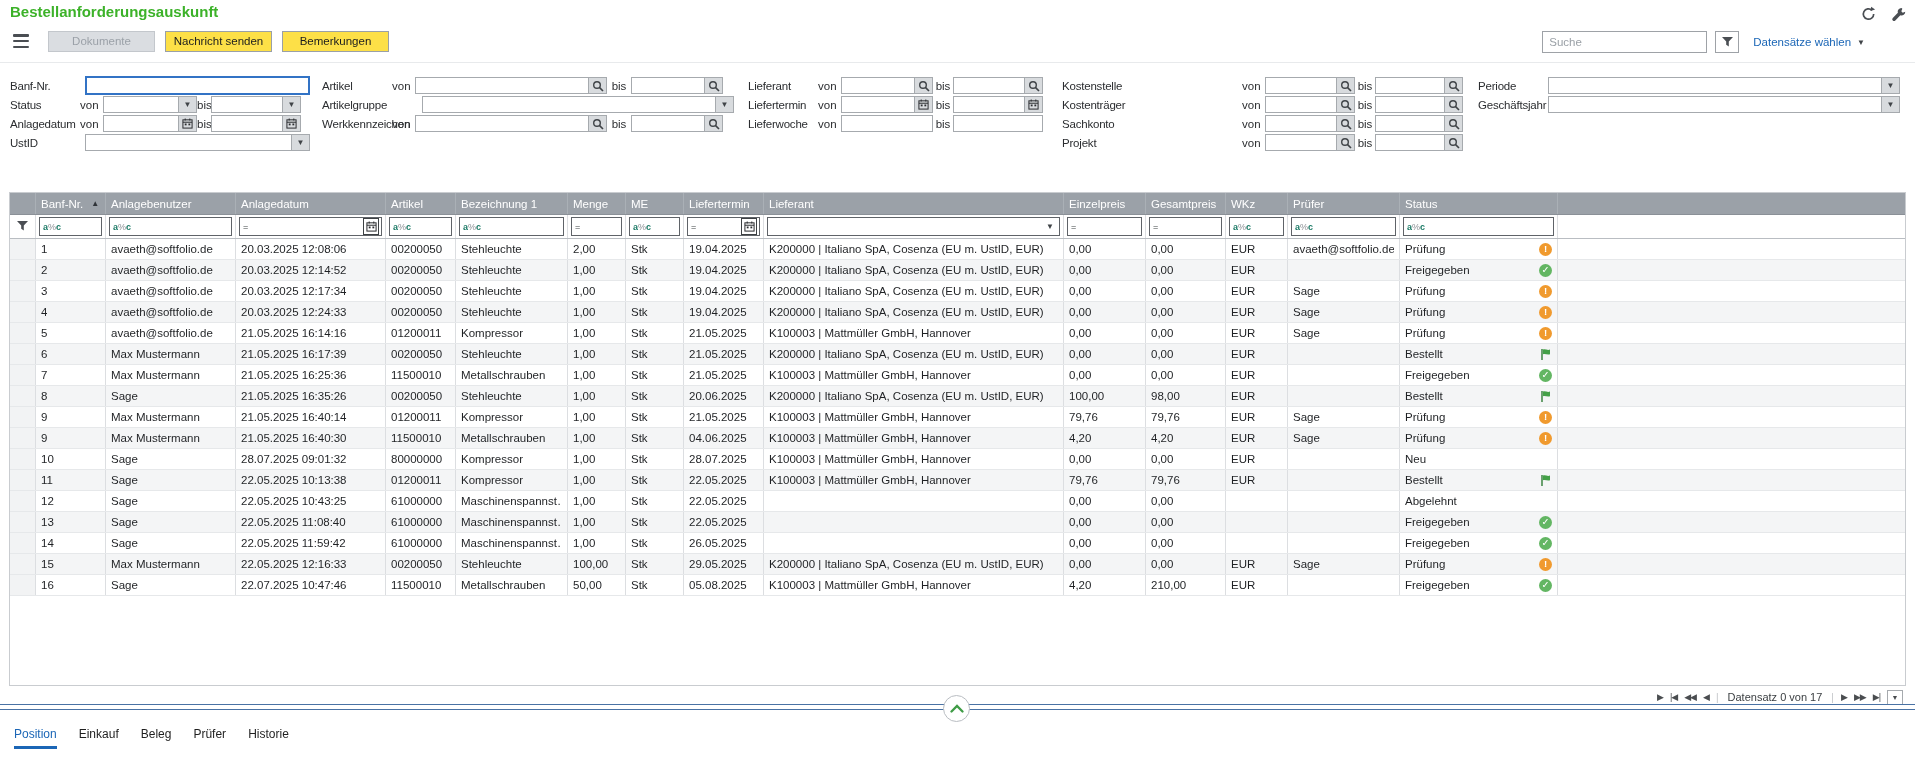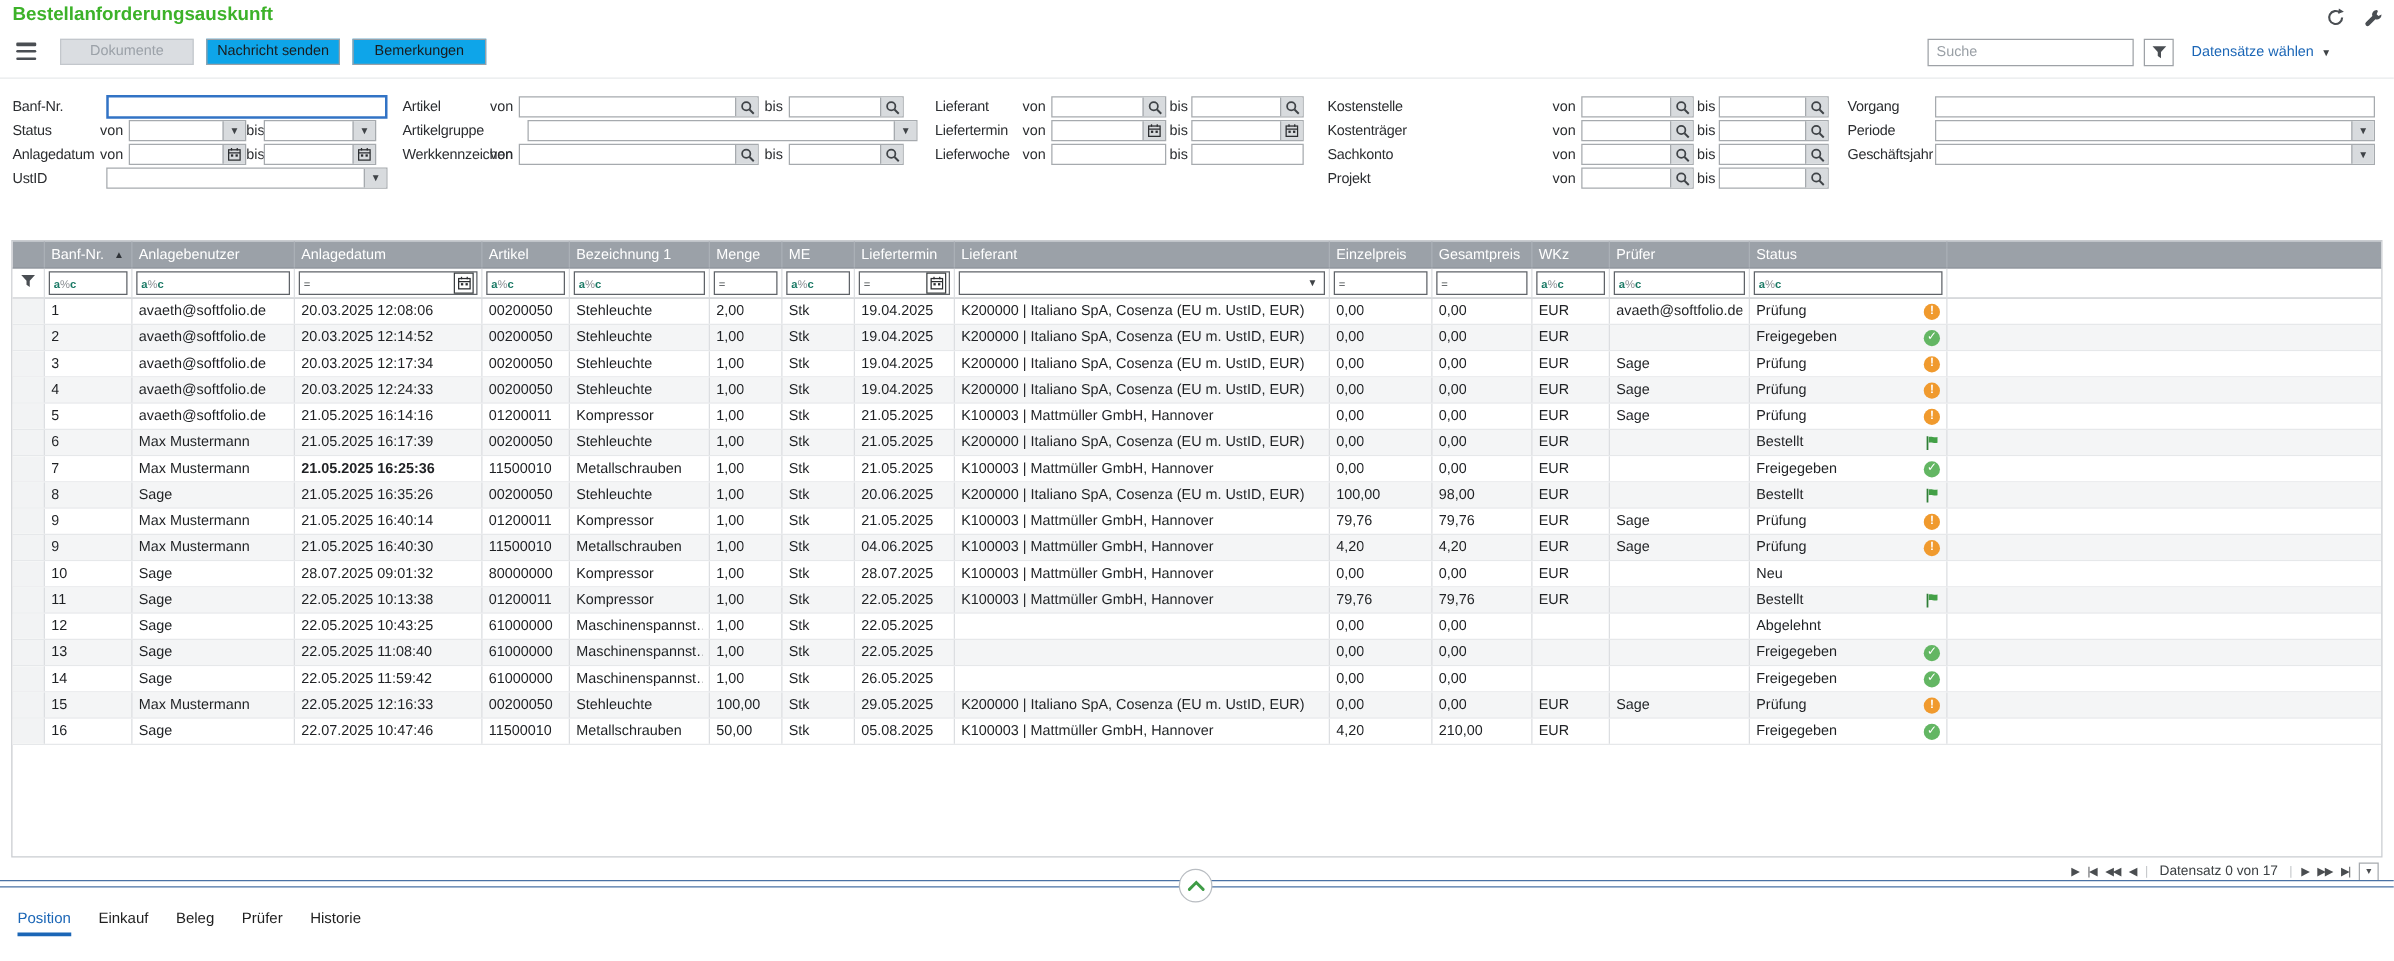--- a/index.html
+++ b/index.html
@@ -9,21 +9,21 @@
   
   .page-title { position:absolute; left:10px; top:3px; font-size:15px; font-weight:bold; color:#3cb229; }
   .top-icons { position:absolute; right:8px; top:5px; display:flex; gap:12px; }
   .top-icons .ticon { width:18px; height:18px; display:flex; align-items:center; justify-content:center; cursor:pointer; }
 
   
   .toolbar { position:absolute; left:0; top:30px; width:100%; height:26px; }
   .burger { position:absolute; left:13px; top:4px; width:16px; height:14px; display:flex; flex-direction:column; justify-content:space-between; cursor:pointer; }
   .burger span { display:block; height:2.5px; background:#4a4e53; border-radius:1px; }
   .tb-buttons { position:absolute; left:48px; top:1px; display:flex; gap:10px; }
-  .tb-btn { width:107px; height:21px; background:#0ea5e9; border:1px solid #9aa0a7; font-size:11.5px; color:#1a1c1e;
+  .tb-btn { width:107px; height:21px; background:#fde047; border:1px solid #9aa0a7; font-size:11.5px; color:#1a1c1e;
     font-family:inherit; text-align:center; line-height:19px; cursor:pointer; }
   .tb-btn.disabled { color:#9ba1a8; border-color:#c3c7cc; background:#dadde1; }
   .tb-right { position:absolute; right:50px; top:1px; display:flex; align-items:center; }
   .search-box { width:165px; height:22px; border:1px solid #9ea2a7; background:#fff; font-size:11.5px; padding:0 6px;
     font-family:inherit; color:#222; }
   .search-box::placeholder { color:#9aa0a6; }
   .funnel-btn { width:24px; height:22px; border:1px solid #9ea2a7; background:#fff; margin-left:8px;
     display:flex; align-items:center; justify-content:center; cursor:pointer; }
   .records-link { margin-left:14px; font-size:11.5px; color:#1b66b6; cursor:pointer; }
   .records-caret { margin-left:6px; font-size:8px; color:#3f4347; cursor:pointer; }
@@ -400,27 +400,20 @@
             <svg width="12" height="12" viewBox="0 0 12 12">
               <circle cx="5" cy="5" r="3.3" fill="none" stroke="#3f4347" stroke-width="1.4"></circle>
               <line x1="7.6" y1="7.6" x2="11" y2="11" stroke="#3f4347" stroke-width="1.6"></line>
             </svg>
           </span>
         </div>
       </div>
     </div>
     <div class="fcol" style="left: 1478px;">
       <div class="frow">
-        <span class="flabel" style="width: 70px; flex: 0 0 70px;">Vorgang</span>
-        <span style="width: 0px;"></span>
-        <div class="ctl" style="width: 352px;">
-          <input style="">
-        </div>
-      </div>
-      <div class="frow">
         <span class="flabel" style="width: 70px; flex: 0 0 70px;">Periode</span>
         <span style="width: 0px;"></span>
         <div class="ctl" style="width: 352px;">
           <input style="">
           <span class="cbtn">▼</span>
         </div>
       </div>
       <div class="frow">
         <span class="flabel" style="width: 70px; flex: 0 0 70px;">Geschäftsjahr</span>
         <span style="width: 0px;"></span>
@@ -880,21 +873,21 @@
       <div class="gcell filler"></div>
     </div>
     <div class="grow gdata-row">
       <div class="gcell sel" style="width: 26px;"></div>
       <div class="gcell" style="width: 70px;">
         <span style="overflow: hidden; text-overflow: clip; white-space: nowrap;">7</span>
       </div>
       <div class="gcell" style="width: 130px;">
         <span style="overflow: hidden; text-overflow: clip; white-space: nowrap;">Max Mustermann</span>
       </div>
-      <div class="gcell" style="width: 150px; font-weight: bold;">
+      <div class="gcell" style="width: 150px;">
         <span style="overflow: hidden; text-overflow: clip; white-space: nowrap;">21.05.2025 16:25:36</span>
       </div>
       <div class="gcell" style="width: 70px;">
         <span style="overflow: hidden; text-overflow: clip; white-space: nowrap;">11500010</span>
       </div>
       <div class="gcell" style="width: 112px;">
         <span style="overflow: hidden; text-overflow: clip; white-space: nowrap;">Metallschrauben</span>
       </div>
       <div class="gcell" style="width: 58px;">
         <span style="overflow: hidden; text-overflow: clip; white-space: nowrap;">1,00</span>

